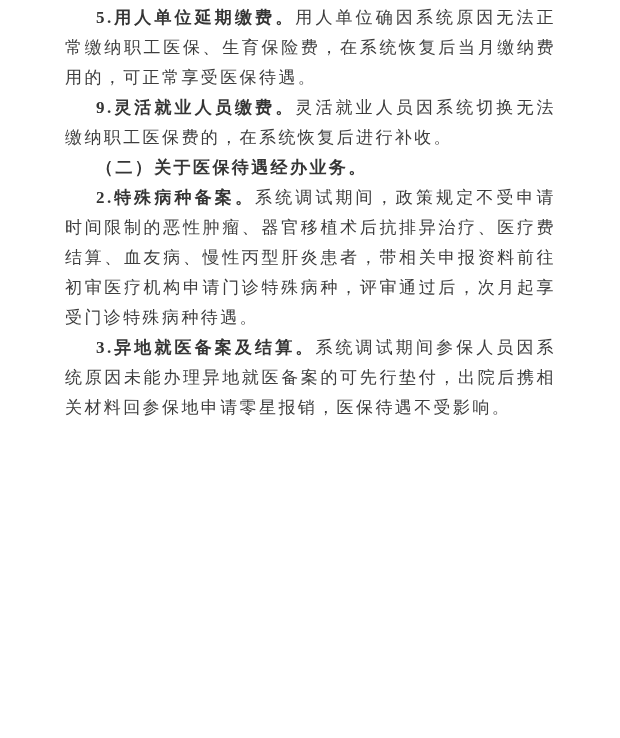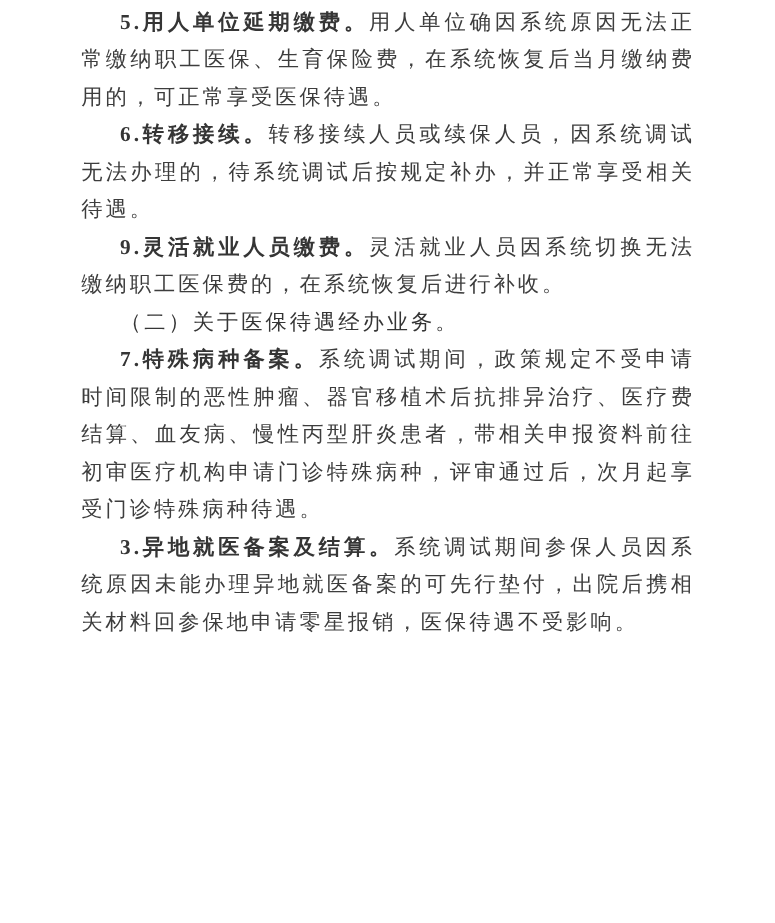--- a/index.html
+++ b/index.html
@@ -29,38 +29,37 @@
     letter-spacing: 2.4px;
     text-align: justify;
     text-justify: inter-ideograph;
     color: #3d3d3d;
   }
   .doc-body p.para .para-label {
     font-weight: 700;
     color: #353535;
   }
   .doc-body p.para.heading .para-label {
-    font-weight: 400;
+    font-weight: 700;
     margin-top: 20px;
   }
 </style>
 </head>
 <body>
 
 <div class="page">
   <div class="doc-body">
 
     <p class="para"><span class="para-label">5.用人单位延期缴费。</span><span class="para-text">用人单位确因系统原因无法正常缴纳职工医保、生育保险费，在系统恢复后当月缴纳费用的，可正常享受医保待遇。</span></p>
 
-    <p class="para"><span class="para-label">6.转移接续。</span><span class="para-text">转移接续人员或续保人员，因系统调试无法办理的，待系统调试后按规定补办，并正常享受相关待遇。</span></p>
 
     <p class="para"><span class="para-label">9.灵活就业人员缴费。</span><span class="para-text">灵活就业人员因系统切换无法缴纳职工医保费的，在系统恢复后进行补收。</span></p>
 
 
     <p class="para heading"><span class="para-label">（二）关于医保待遇经办业务。</span><span class="para-text"></span></p>
 
 
-    <p class="para"><span class="para-label">7.特殊病种备案。</span><span class="para-text">系统调试期间，政策规定不受申请时间限制的恶性肿瘤、器官移植术后抗排异治疗、医疗费结算、血友病、慢性丙型肝炎患者，带相关申报资料前往初审医疗机构申请门诊特殊病种，评审通过后，次月起享受门诊特殊病种待遇。</span></p>
+    <p class="para"><span class="para-label">2.特殊病种备案。</span><span class="para-text">系统调试期间，政策规定不受申请时间限制的恶性肿瘤、器官移植术后抗排异治疗、医疗费结算、血友病、慢性丙型肝炎患者，带相关申报资料前往初审医疗机构申请门诊特殊病种，评审通过后，次月起享受门诊特殊病种待遇。</span></p>
 
     <p class="para"><span class="para-label">3.异地就医备案及结算。</span><span class="para-text">系统调试期间参保人员因系统原因未能办理异地就医备案的可先行垫付，出院后携相关材料回参保地申请零星报销，医保待遇不受影响。</span></p>
 
   </div>
 </div>
 
 </body></html>

